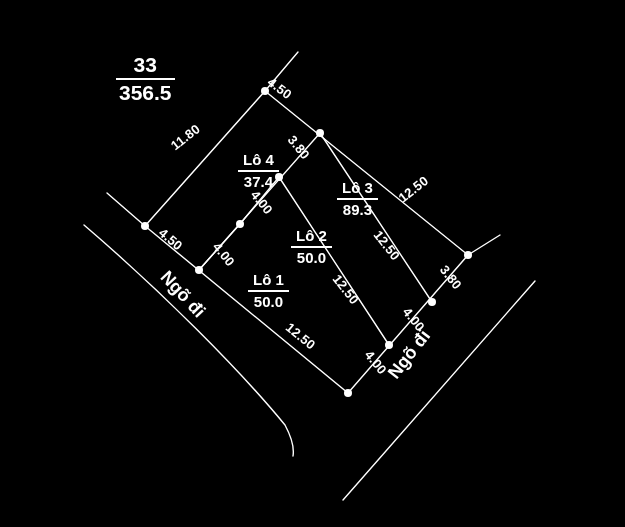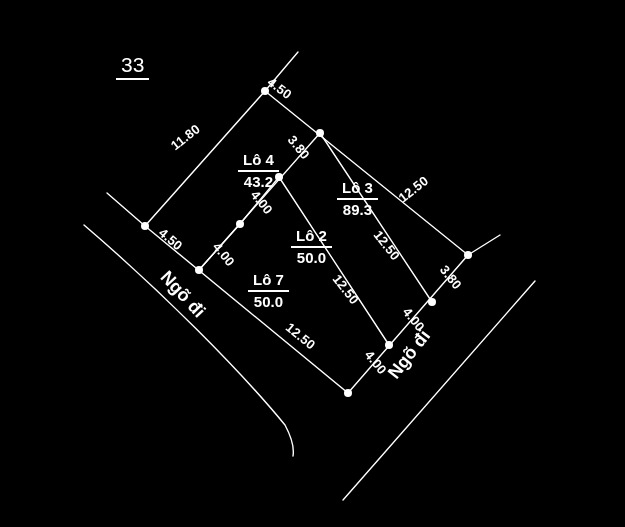--- a/index.html
+++ b/index.html
@@ -72,21 +72,21 @@
     height: 2px;
     background: #ffffff;
     margin: 1px 0 1px 0;
   }
   .frac .den {
     display: block;
     padding: 1px 3px 0 3px;
   }
   .frac.big {
     font-size: 21px;
-    font-weight: normal;
+    font-weight: bold;
   }
   .frac.lot {
     font-size: 15px;
     font-weight: bold;
   }
 </style>
 </head>
 <body>
 
 <div id="canvas-wrap">
@@ -137,39 +137,40 @@
     <g id="roadlabels-layer">
         <text x="0" y="0" class="road-text" text-anchor="middle" dominant-baseline="middle" transform="translate(182,295) rotate(47)">Ngõ đi</text>
         <text x="0" y="0" class="road-text" text-anchor="middle" dominant-baseline="middle" transform="translate(410,355) rotate(-52)">Ngõ đi</text>
       </g>
   </svg>
 
   <div id="fractions">
       <div class="frac big" style="left: 116px; top: 54px;">
         <span class="num">33</span>
         <span class="rule"></span>
+        <span class="den">356.5</span>
       </div>
       <div class="frac big" style="left: 424px; top: 62px;">
         <span class="rule"></span>
       </div>
       <div class="frac lot" style="left: 248px; top: 272px;">
-        <span class="num">Lô 7</span>
+        <span class="num">Lô 1</span>
         <span class="rule"></span>
         <span class="den">50.0</span>
       </div>
       <div class="frac lot" style="left: 291px; top: 228px;">
         <span class="num">Lô 2</span>
         <span class="rule"></span>
         <span class="den">50.0</span>
       </div>
       <div class="frac lot" style="left: 337px; top: 180px; text-align: center;">
         <span class="num">Lô 3</span>
         <span class="rule"></span>
         <span class="den">89.3</span>
       </div>
       <div class="frac lot" style="left: 218px; top: 152px; margin-left: 20px;">
         <span class="num">Lô 4</span>
         <span class="rule"></span>
-        <span class="den">43.2</span>
+        <span class="den">37.4</span>
       </div>
     </div>
 
 </div>
 
 </body></html>

